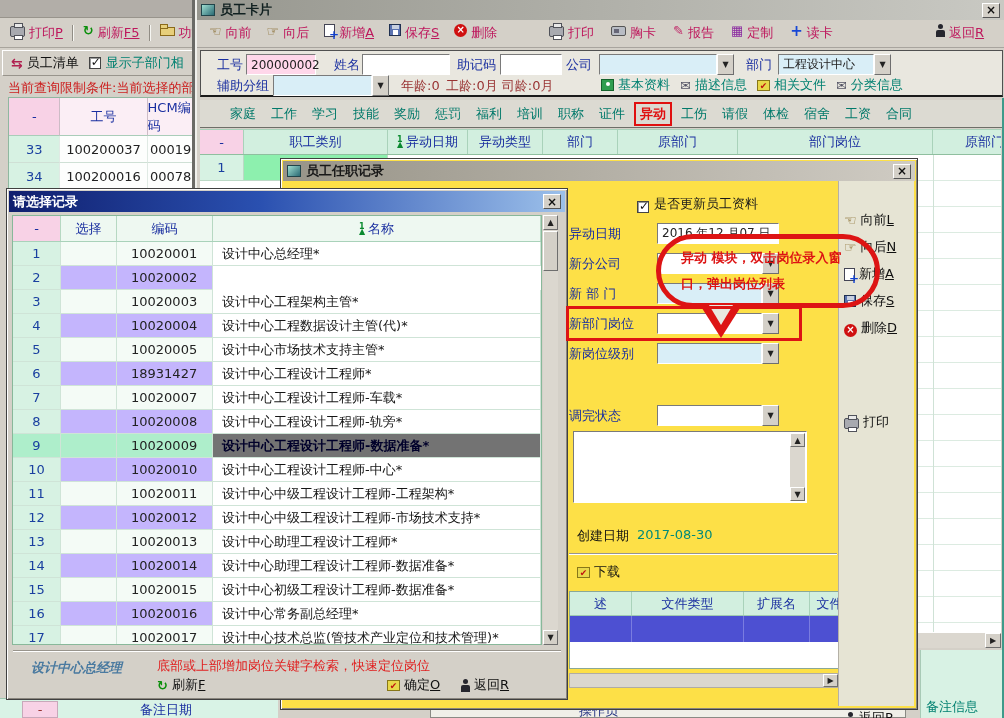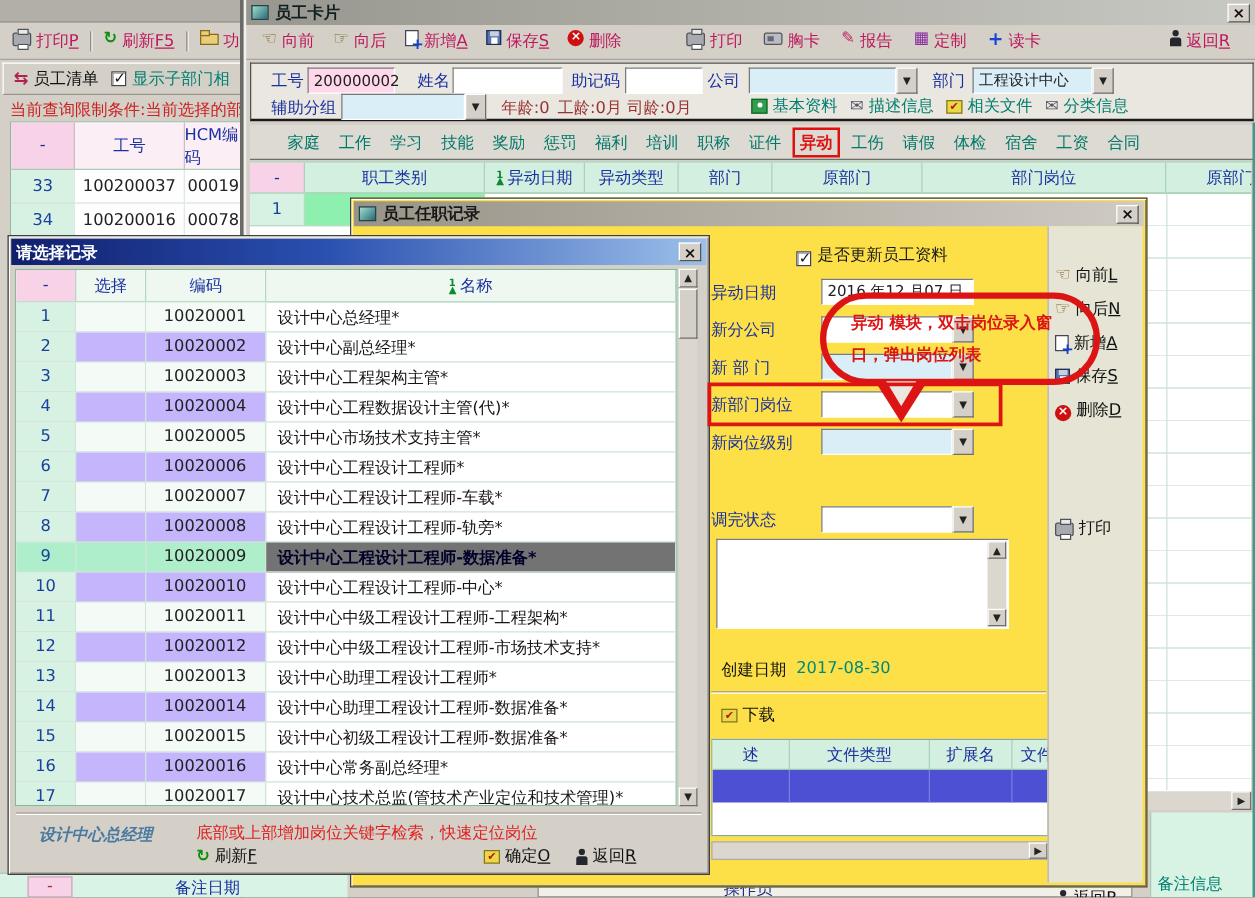--- a/index.html
+++ b/index.html
@@ -563,21 +563,20 @@
           <div class="srow odd">
             <span class="cell cidx" style="width: 48px;">1</span>
             <span class="cell plain csel" style="width: 56px;"></span>
             <span class="cell plain ccode" style="width: 96px;">10020001</span>
             <span class="cell cname">设计中心总经理*</span>
           </div>
           <div class="srow even">
             <span class="cell cidx" style="width: 48px;">2</span>
             <span class="cell plain csel" style="width: 56px;"></span>
             <span class="cell plain ccode" style="width: 96px;">10020002</span>
-            <span class="cell cname">设计中心副总经理*</span>
           </div>
           <div class="srow odd">
             <span class="cell cidx" style="width: 48px;">3</span>
             <span class="cell plain csel" style="width: 56px;"></span>
             <span class="cell plain ccode" style="width: 96px;">10020003</span>
             <span class="cell cname">设计中心工程架构主管*</span>
           </div>
           <div class="srow even">
             <span class="cell cidx" style="width: 48px;">4</span>
             <span class="cell plain csel" style="width: 56px;"></span>
@@ -586,21 +585,21 @@
           </div>
           <div class="srow odd">
             <span class="cell cidx" style="width: 48px;">5</span>
             <span class="cell plain csel" style="width: 56px;"></span>
             <span class="cell plain ccode" style="width: 96px;">10020005</span>
             <span class="cell cname">设计中心市场技术支持主管*</span>
           </div>
           <div class="srow even">
             <span class="cell cidx" style="width: 48px;">6</span>
             <span class="cell plain csel" style="width: 56px;"></span>
-            <span class="cell plain ccode" style="width: 96px;">10020006</span>
+            <span class="cell plain ccode" style="width: 96px;">18931427</span>
             <span class="cell cname">设计中心工程设计工程师*</span>
           </div>
           <div class="srow odd">
             <span class="cell cidx" style="width: 48px;">7</span>
             <span class="cell plain csel" style="width: 56px;"></span>
             <span class="cell plain ccode" style="width: 96px;">10020007</span>
             <span class="cell cname">设计中心工程设计工程师-车载*</span>
           </div>
           <div class="srow even">
             <span class="cell cidx" style="width: 48px;">8</span>

